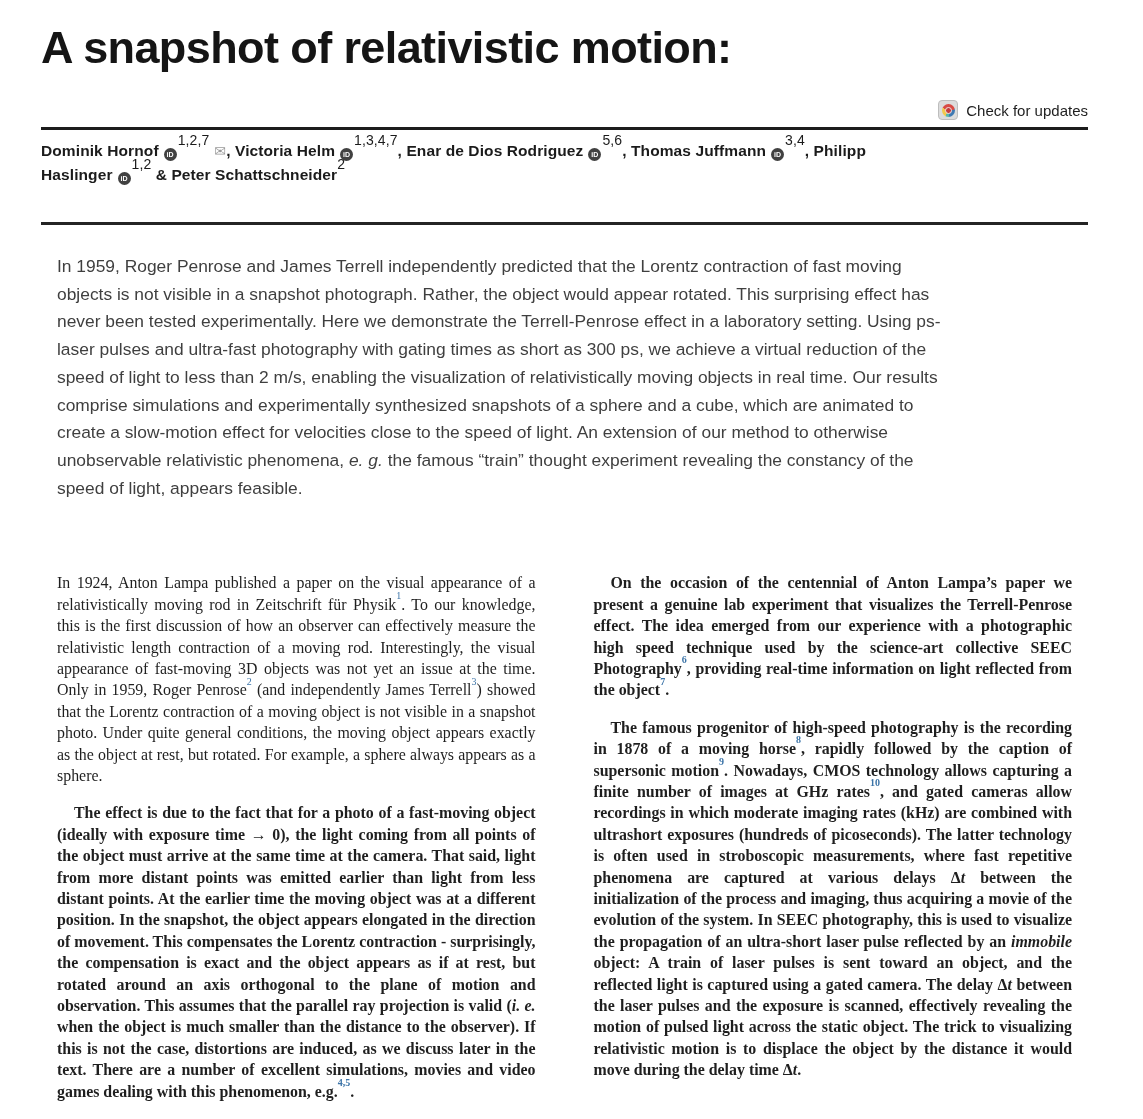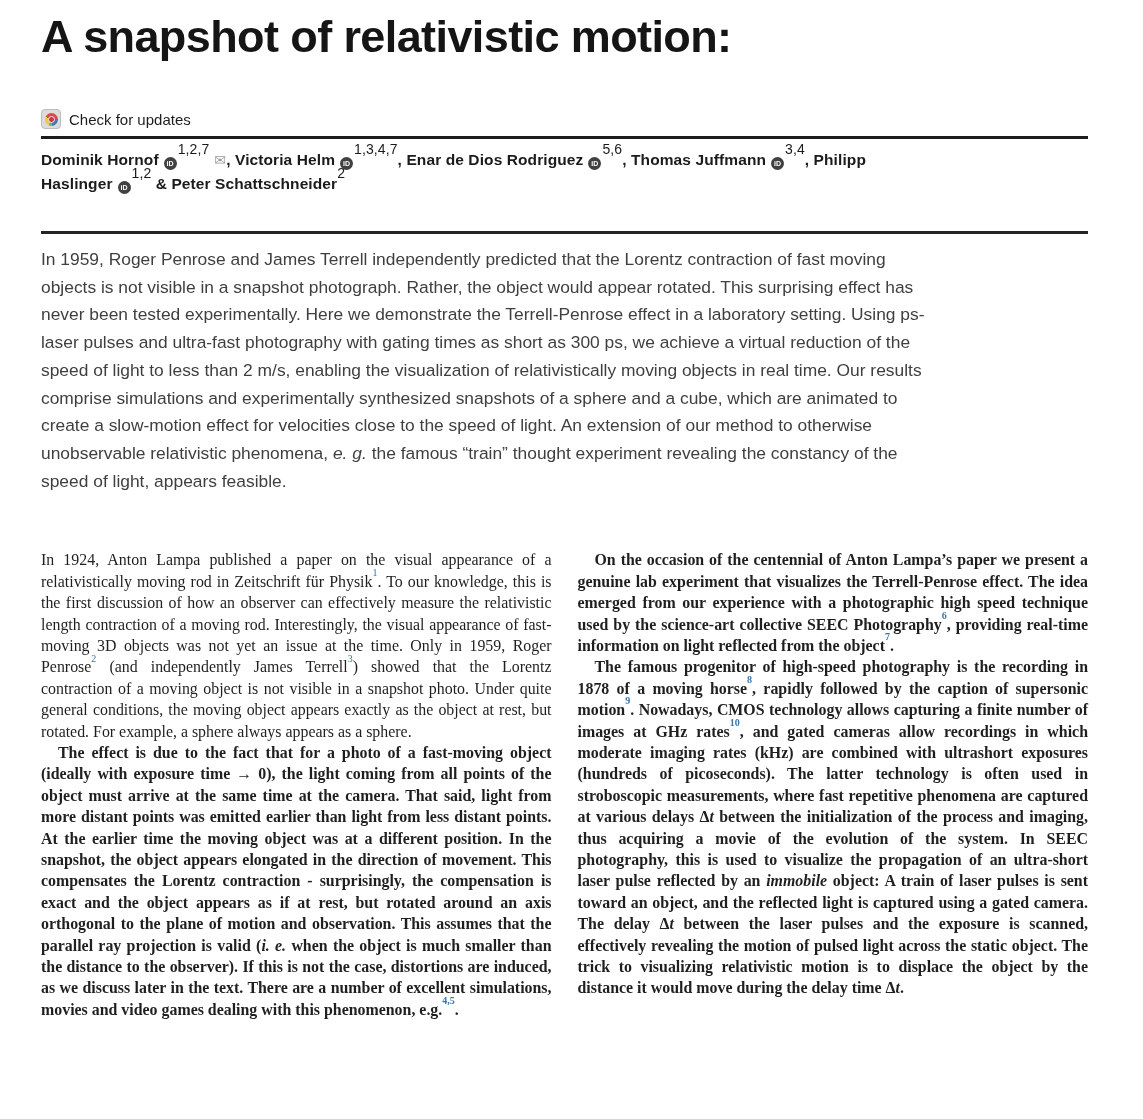--- a/index.html
+++ b/index.html
@@ -4,37 +4,37 @@
 <style>
   html, body { margin: 0; padding: 0; background: #ffffff; }
   body {
     width: 1143px; height: 1119px; overflow: hidden;
     font-family: "Liberation Sans", sans-serif;
     -webkit-font-smoothing: antialiased;
   }
   .page {
     box-sizing: border-box;
     width: 1143px; height: 810px;
-    padding: 9px 55px 0 41px;
+    padding: 20px 55px 0 41px;
     background: #ffffff;
   }
   
   .title {
     margin: 0;
     font-family: "Liberation Sans", sans-serif;
     font-weight: 700;
     font-size: 45px;
     line-height: 56px;
     letter-spacing: -0.6px;
     color: #151515;
   }
   .title span { display: block; }
 
   
-  .badge-row { display: flex; justify-content: flex-start; margin-top: 44px; }
+  .badge-row { display: flex; justify-content: flex-end; margin-top: 24px; }
   .check-badge {
     display: inline-flex; align-items: center; gap: 8px;
     font-size: 15px; color: #1e1e1e; cursor: pointer;
   }
   .crossmark {
     width: 20px; height: 20px; border-radius: 4px;
     background: #dcdcdc; border: 1px solid #bdbdbd;
     display: flex; align-items: center; justify-content: center;
     box-sizing: border-box;
   }
@@ -66,39 +66,39 @@
   .orcid {
     display: inline-block; width: 13px; height: 13px; border-radius: 50%;
     background: #414141; color: #ffffff;
     font-size: 7px; font-weight: 700; line-height: 13px; text-align: center;
     margin: 0 1px 0 5px; vertical-align: -1px;
   }
   .envelope { color: #9a9a9a; font-size: 14px; font-weight: 400; margin-left: 5px; }
 
   
   .abstract {
-    margin: 0; padding-top: 12px;
+    margin: 16px; padding-top: 12px;
     max-width: 893px;
     font-family: "Liberation Sans", sans-serif;
     font-size: 17.4px;
     line-height: 27.7px;
     color: #3f3f3f;
   }
 
   
   .columns { display: flex; gap: 26px; margin-top: 54px; }
   .col {
     flex: 1 1 0;
     font-family: "Liberation Serif", serif;
     font-size: 15.9px;
     line-height: 21.4px;
     color: #1f1f1f;
     text-align: justify;
   }
-  .col p { margin: 0; }
+  .col p { margin: 16px; }
   .col p.indent { text-indent: 17px; font-weight: bold; }
   sup.ref {
     color: #3c74a8;
     font-size: 10px; line-height: 0; position: relative; top: -4.5px;
     cursor: pointer;
   }
   i { font-style: italic; }
 </style>
 </head>
 <body>

